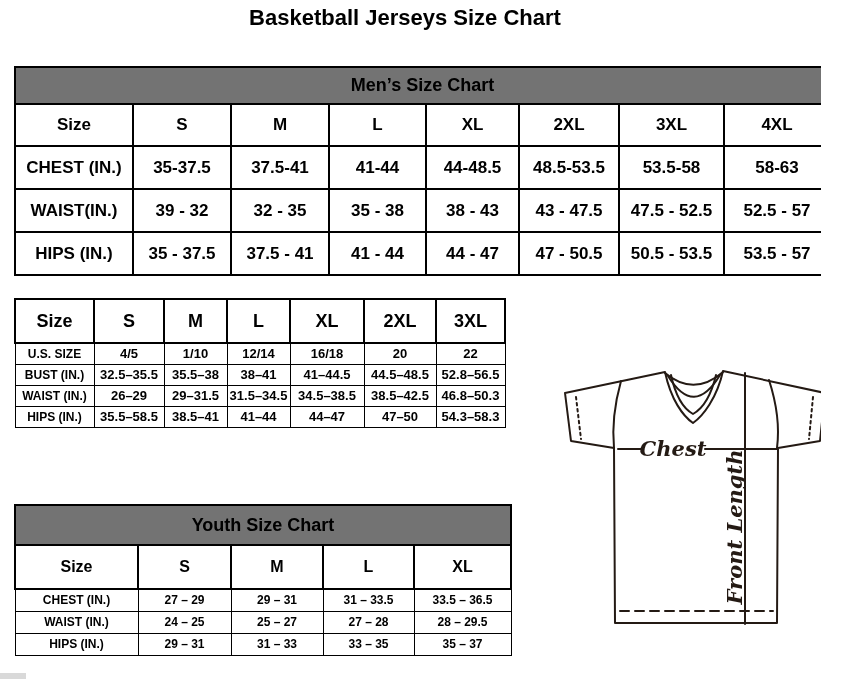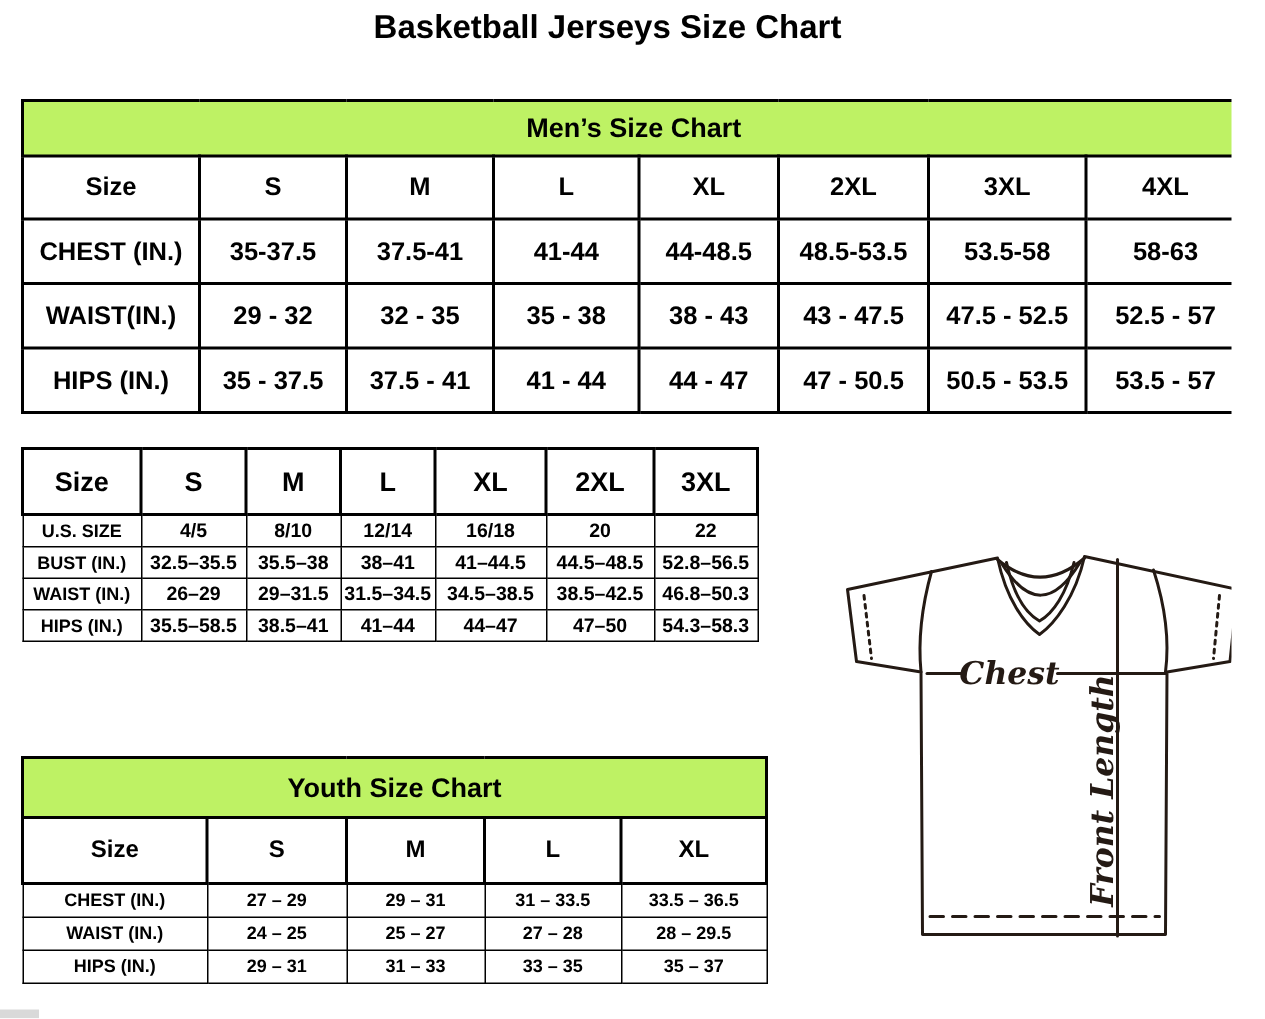--- a/index.html
+++ b/index.html
@@ -11,21 +11,21 @@
     position:absolute; left:0; top:5px; width:810px; text-align:center;
     font-size:22px; font-weight:bold; margin:0;
   }
   table.size-table {
     position:absolute; border-collapse:collapse; table-layout:fixed; background:#fff;
   }
   .size-table th, .size-table td {
     border:2px solid #000; text-align:center; vertical-align:middle;
     padding:0; font-weight:bold; color:#000; overflow:hidden; white-space:nowrap;
   }
-  .tbl-title { background:#bef264; font-size:18px; }
+  .tbl-title { background:#737373; font-size:18px; }
 
   
   .men { left:14px; top:66px; width:815px; }
   .men tr.title-row { height:37px; }
   .men tr.head-row  { height:42px; }
   .men tr.data-row  { height:43px; }
   .men .head-row th { font-size:17px; }
   .men .data-row td { font-size:17px; }
   .men .rowlabel    { font-size:16px; }
 
@@ -93,21 +93,21 @@
       <td>35-37.5</td>
       <td>37.5-41</td>
       <td>41-44</td>
       <td>44-48.5</td>
       <td>48.5-53.5</td>
       <td>53.5-58</td>
       <td>58-63</td>
     </tr>
     <tr class="data-row">
       <td class="rowlabel">WAIST(IN.)</td>
-      <td>29 - 32</td>
+      <td>39 - 32</td>
       <td>32 - 35</td>
       <td>35 - 38</td>
       <td>38 - 43</td>
       <td>43 - 47.5</td>
       <td>47.5 - 52.5</td>
       <td>52.5 - 57</td>
     </tr>
     <tr class="data-row">
       <td class="rowlabel">HIPS (IN.)</td>
       <td>35 - 37.5</td>
@@ -137,21 +137,21 @@
       <th>S</th>
       <th>M</th>
       <th>L</th>
       <th>XL</th>
       <th>2XL</th>
       <th>3XL</th>
     </tr>
     <tr class="data-row">
       <td class="rowlabel">U.S. SIZE</td>
       <td>4/5</td>
-      <td>8/10</td>
+      <td>1/10</td>
       <td>12/14</td>
       <td>16/18</td>
       <td>20</td>
       <td>22</td>
     </tr>
     <tr class="data-row">
       <td class="rowlabel">BUST (IN.)</td>
       <td>32.5–35.5</td>
       <td>35.5–38</td>
       <td>38–41</td>

